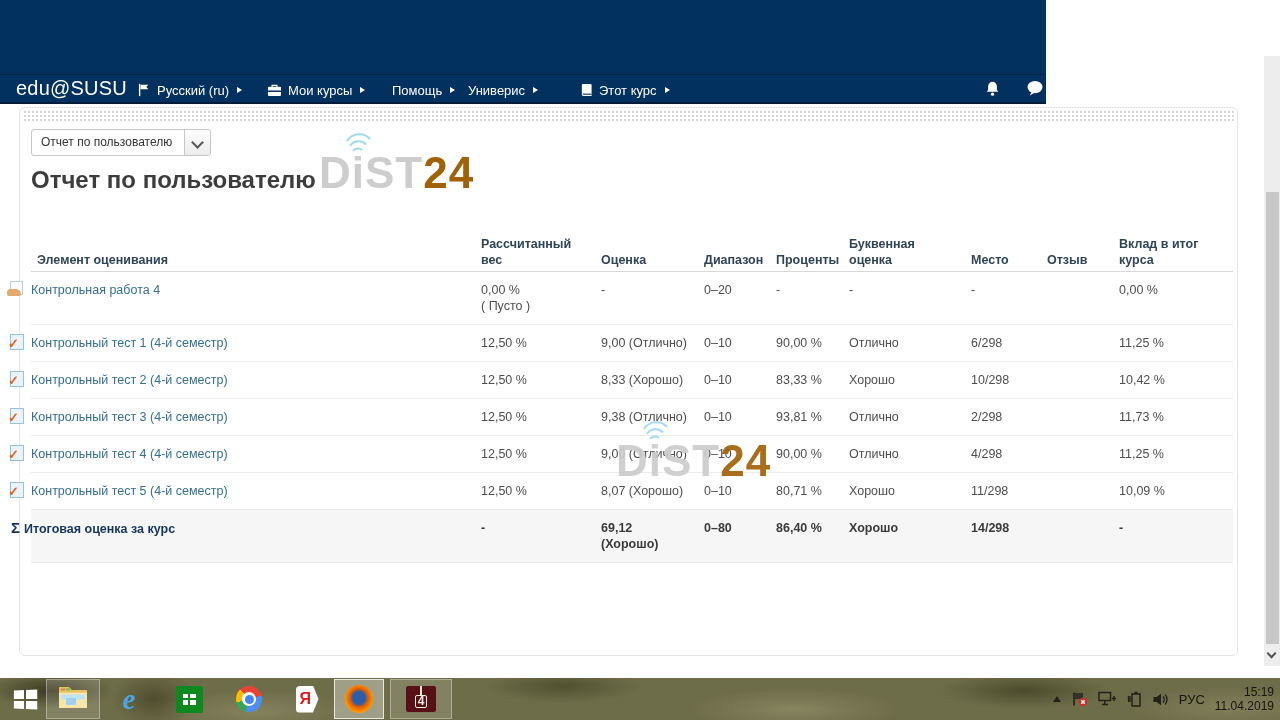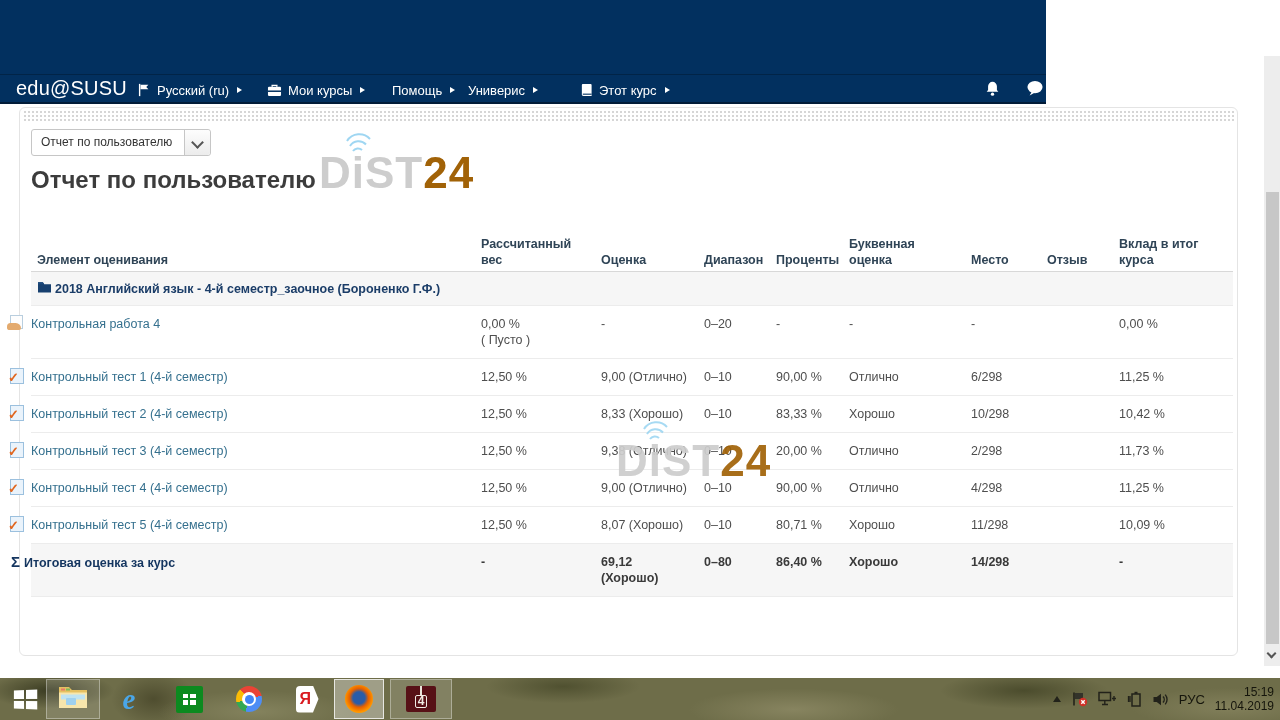--- a/index.html
+++ b/index.html
@@ -218,29 +218,20 @@
       <th>
             <span class="hw2">Буквенная оценка</span>
           </th>
       <th>Место</th>
       <th>Отзыв</th>
       <th>
             <span class="hw3">Вклад в итог курса</span>
           </th>
     </tr>
 
-    <tr class="cat">
-      <td colspan="9"><span class="cat-label">
-        <span><svg width="15" height="13" viewBox="0 0 16 14">
-                  <path d="M1 2.5h5.2l1.5 2H15v9H1z" fill="#17406f"></path>
-                  <path d="M1 2.5h5.2l1.5 2H1z" fill="#1d4a7e"></path>
-                </svg></span>
-        <span>2018 Английский язык - 4-й семестр_заочное (Бороненко Г.Ф.)</span>
-      </span></td>
-    </tr>
 
     <tr>
       <td class="c-name"><span class="row-icon ic-assign"></span><a>Контрольная работа 4</a></td>
       <td><span>0,00 %</span><span class="sub">( Пусто )</span></td>
       <td>-</td>
       <td>0–20</td>
       <td>-</td>
       <td>-</td>
       <td>-</td>
       <td></td>
@@ -269,21 +260,21 @@
       <td>10/298</td>
       <td></td>
       <td>10,42 %</td>
     </tr>
 
     <tr>
       <td class="c-name"><span class="row-icon ic-quiz"></span><a>Контрольный тест 3 (4-й семестр)</a></td>
       <td>12,50 %</td>
       <td>9,38 (Отлично)</td>
       <td>0–10</td>
-      <td>20,00 %</td>
+      <td>93,81 %</td>
       <td>Отлично</td>
       <td>2/298</td>
       <td></td>
       <td>11,73 %</td>
     </tr>
 
     <tr>
       <td class="c-name"><span class="row-icon ic-quiz"></span><a>Контрольный тест 4 (4-й семестр)</a></td>
       <td>12,50 %</td>
       <td>9,00 (Отлично)</td>

